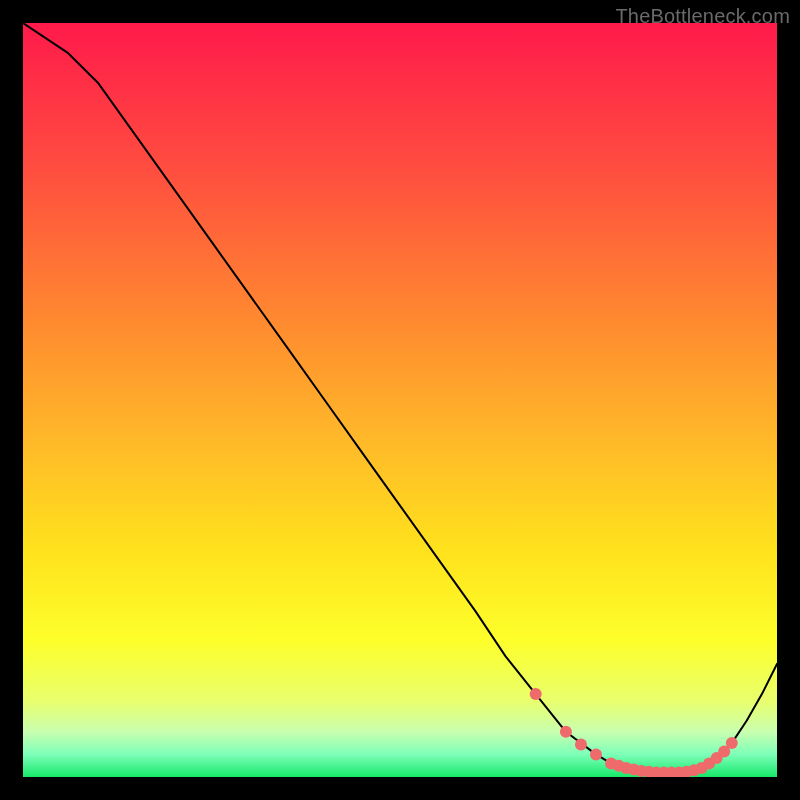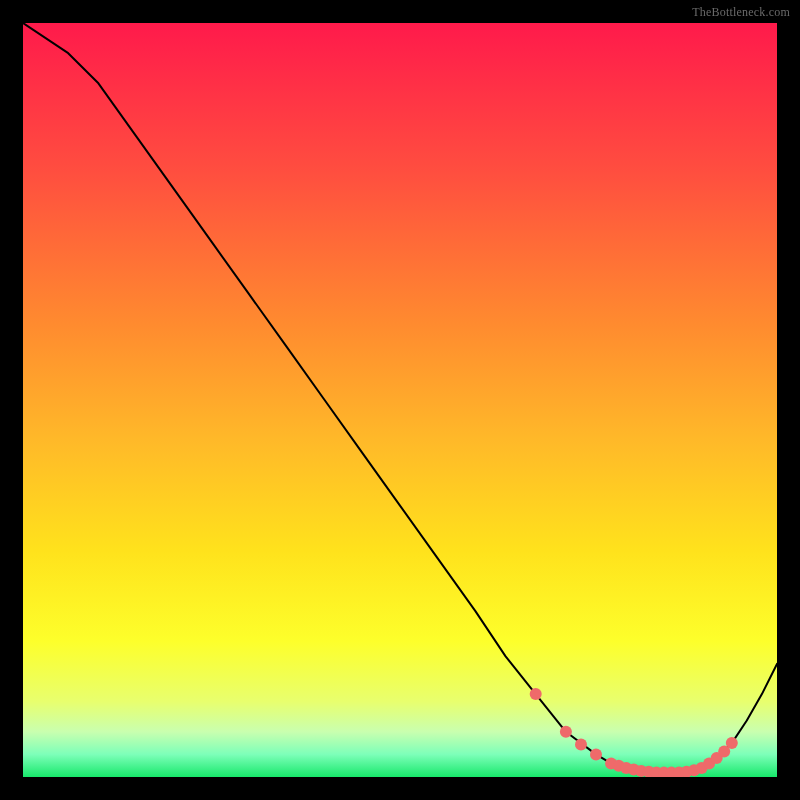--- a/index.html
+++ b/index.html
@@ -7,22 +7,22 @@
   .frame {
     position: relative;
     width: 800px;
     height: 800px;
     background: #000;
   }
   .watermark {
     position: absolute;
     top: 5px;
     right: 10px;
-    font-family: Liberation Serif, serif;
-    font-size: 12px;
+    font-family: Liberation Sans, sans-serif;
+    font-size: 20px;
     color: #6a6a6a;
     letter-spacing: 0.2px;
   }
   .plot {
     position: absolute;
     left: 23px;
     top: 23px;
     width: 754px;
     height: 754px;
   }

